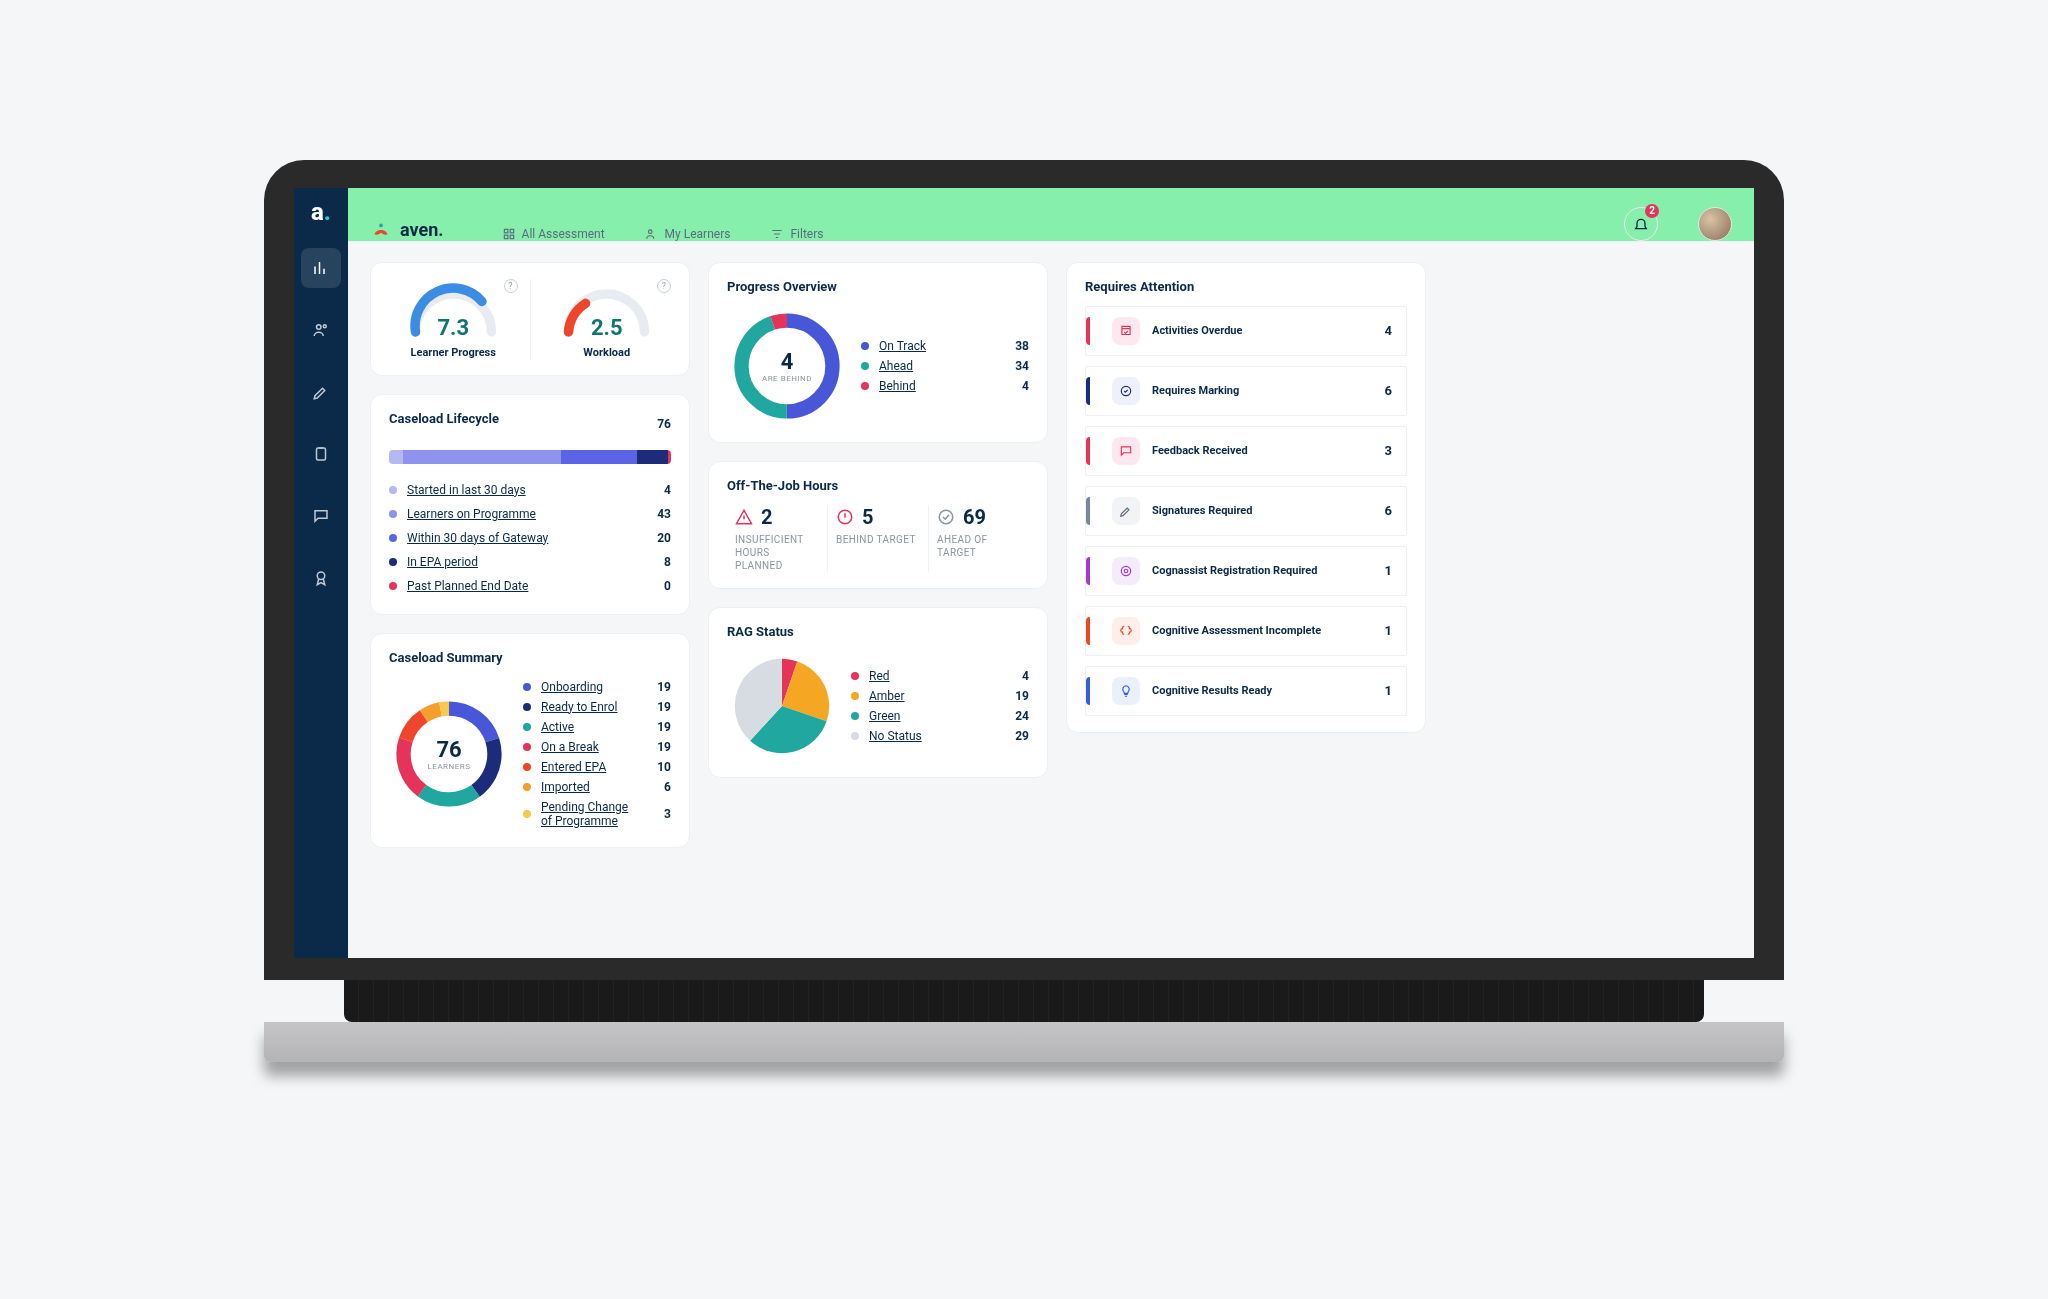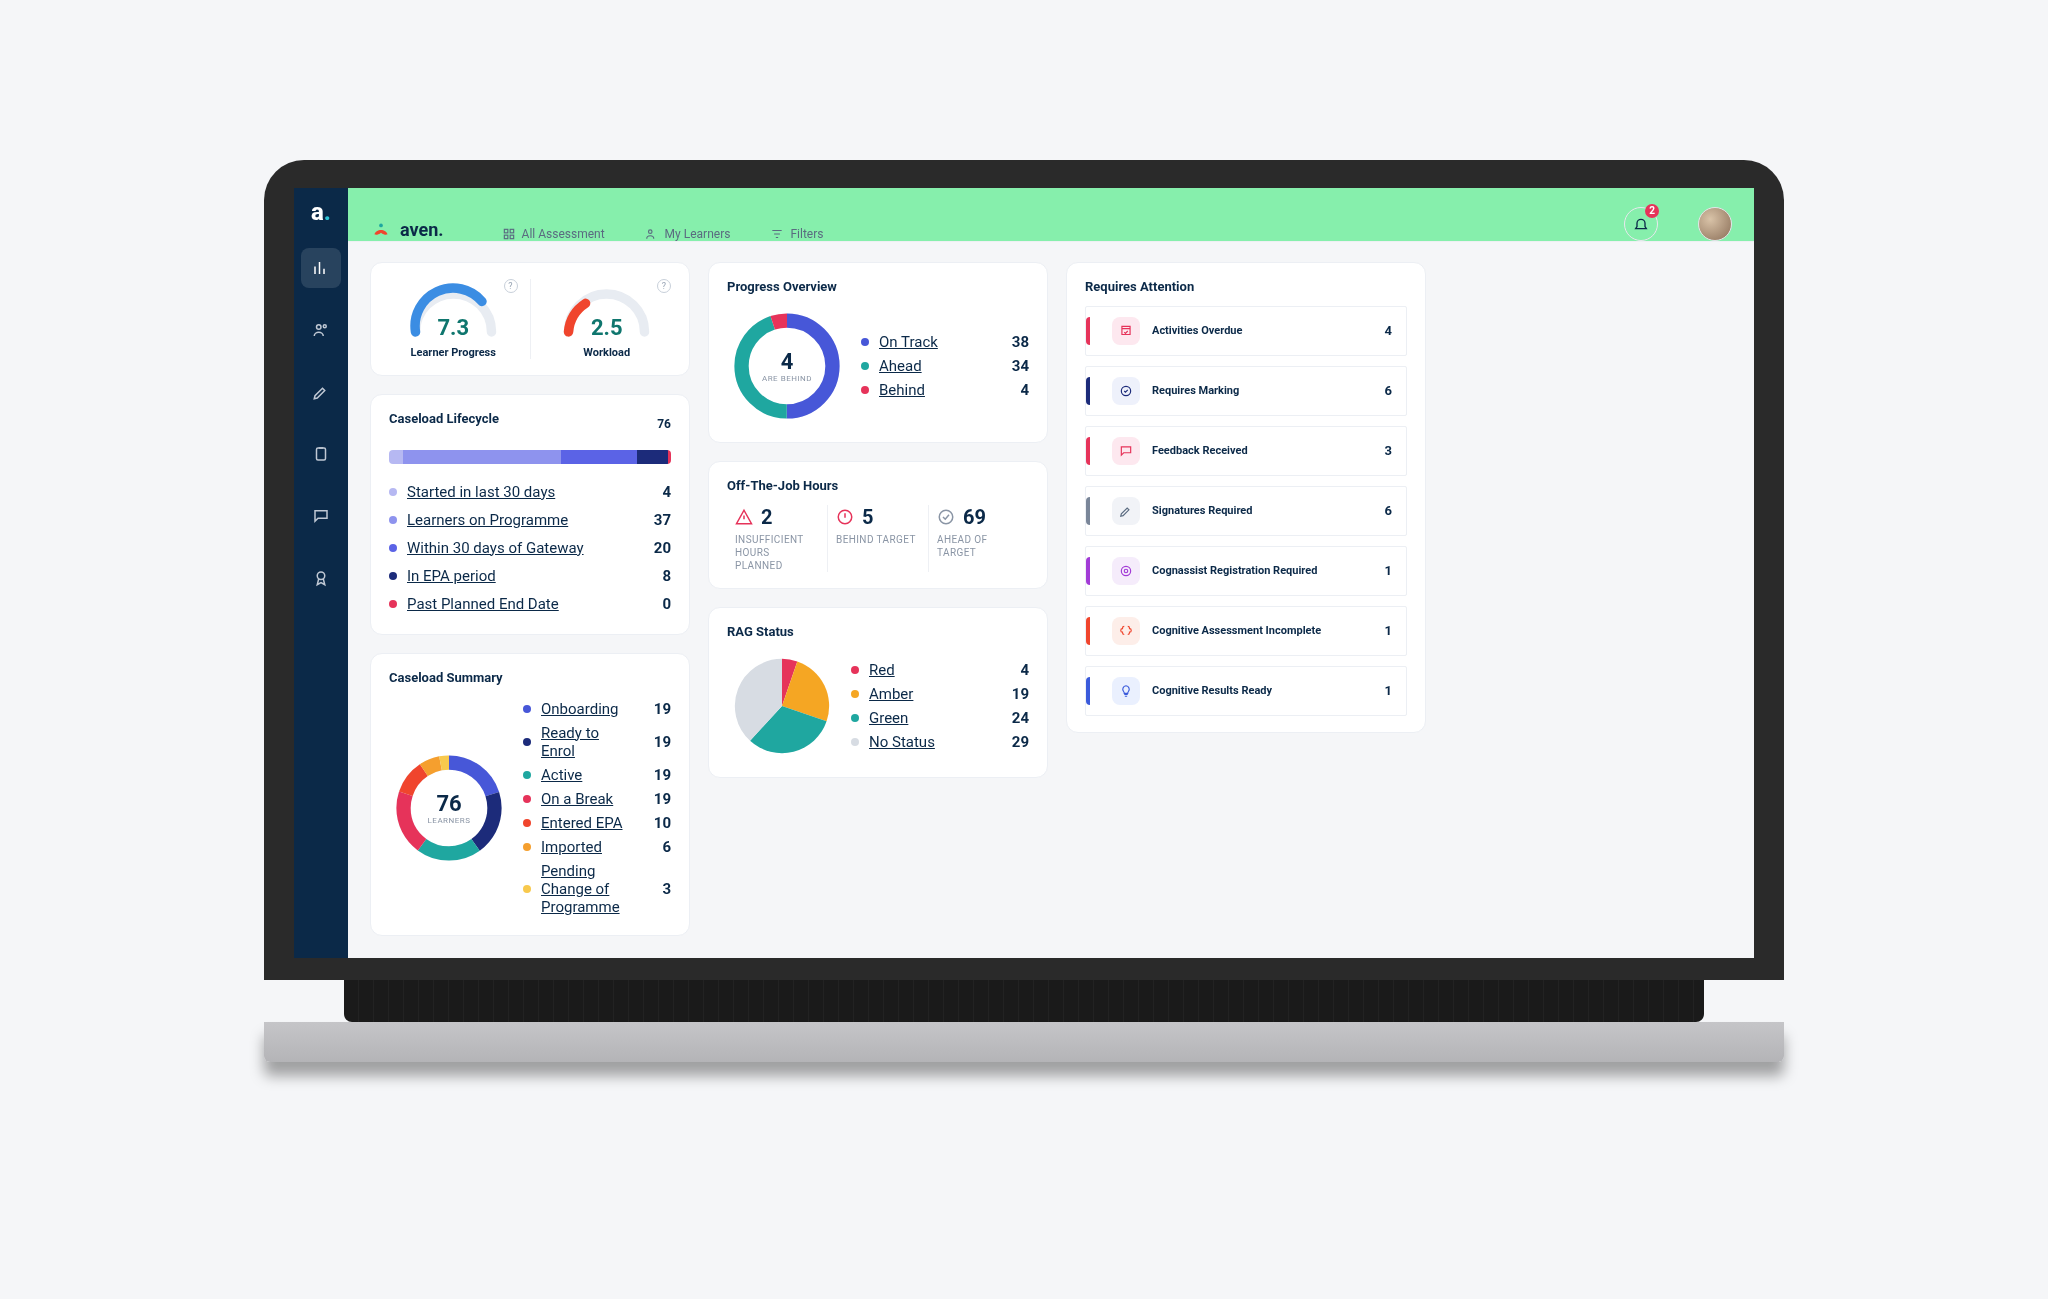--- a/index.html
+++ b/index.html
@@ -106,21 +106,21 @@
   .gauge-card .help { position:absolute; top:0; right:0; width:14px; height:14px; border:1px solid #c8d0da; color:#98a4b4; border-radius:50%; font-size:9px; line-height:12px;}
   .gauge { width:95px; height:55px; margin:4px auto 4px; }
   .gauge-val { font-size:22px; font-weight:700; color:#0f766e; margin-top:-30px; position:relative;}
   .gauge-label { font-size:11px; font-weight:700; margin-top:6px; color:#0b2948;}
   .gauge-pair .divider { width:1px; background:#eef0f4; }
 
   
   .stack-bar { display:flex; height:14px; border-radius:4px; overflow:hidden; margin-bottom:14px;}
   .stack-bar span { display:block; height:100%; }
   .legend { list-style:none; }
-  .legend li { display:flex; align-items:center; gap:10px; padding:5px 0; font-size:15px; }
+  .legend li { display:flex; align-items:center; gap:10px; padding:5px 0; font-size:12px; }
   .legend .dot { width:8px; height:8px; border-radius:50%; flex-shrink:0;}
   .legend .lbl { text-decoration:underline; color:#0b2948; flex:1; }
   .legend .val { font-weight:700; color:#0b2948; width:28px; text-align:right;}
 
   
   .donut-row { display:flex; align-items:center; gap:14px;}
   .donut { width:120px; height:120px; position:relative; }
   .donut .center { position:absolute; inset:0; display:flex; flex-direction:column; align-items:center; justify-content:center;}
   .donut .center .big { font-size:22px; font-weight:700;}
   .donut .center .sub { font-size:8px; letter-spacing:.5px; color:#8a95a5;}
@@ -279,21 +279,21 @@
                 </div>
               <ul class="legend" id="lifecycle-legend">
                   <li>
                     <span class="dot" style="background:#b6b8f2"></span>
     <span class="lbl">Started in last 30 days</span>
     <span class="val">4</span>
                   </li>
                   <li>
                     <span class="dot" style="background:#8e93ee"></span>
     <span class="lbl">Learners on Programme</span>
-    <span class="val">37</span>
+    <span class="val">43</span>
                   </li>
                   <li>
                     <span class="dot" style="background:#5b63e6"></span>
     <span class="lbl">Within 30 days of Gateway</span>
     <span class="val">20</span>
                   </li>
                   <li>
                     <span class="dot" style="background:#1c2b7a"></span>
     <span class="lbl">In EPA period</span>
     <span class="val">8</span>

